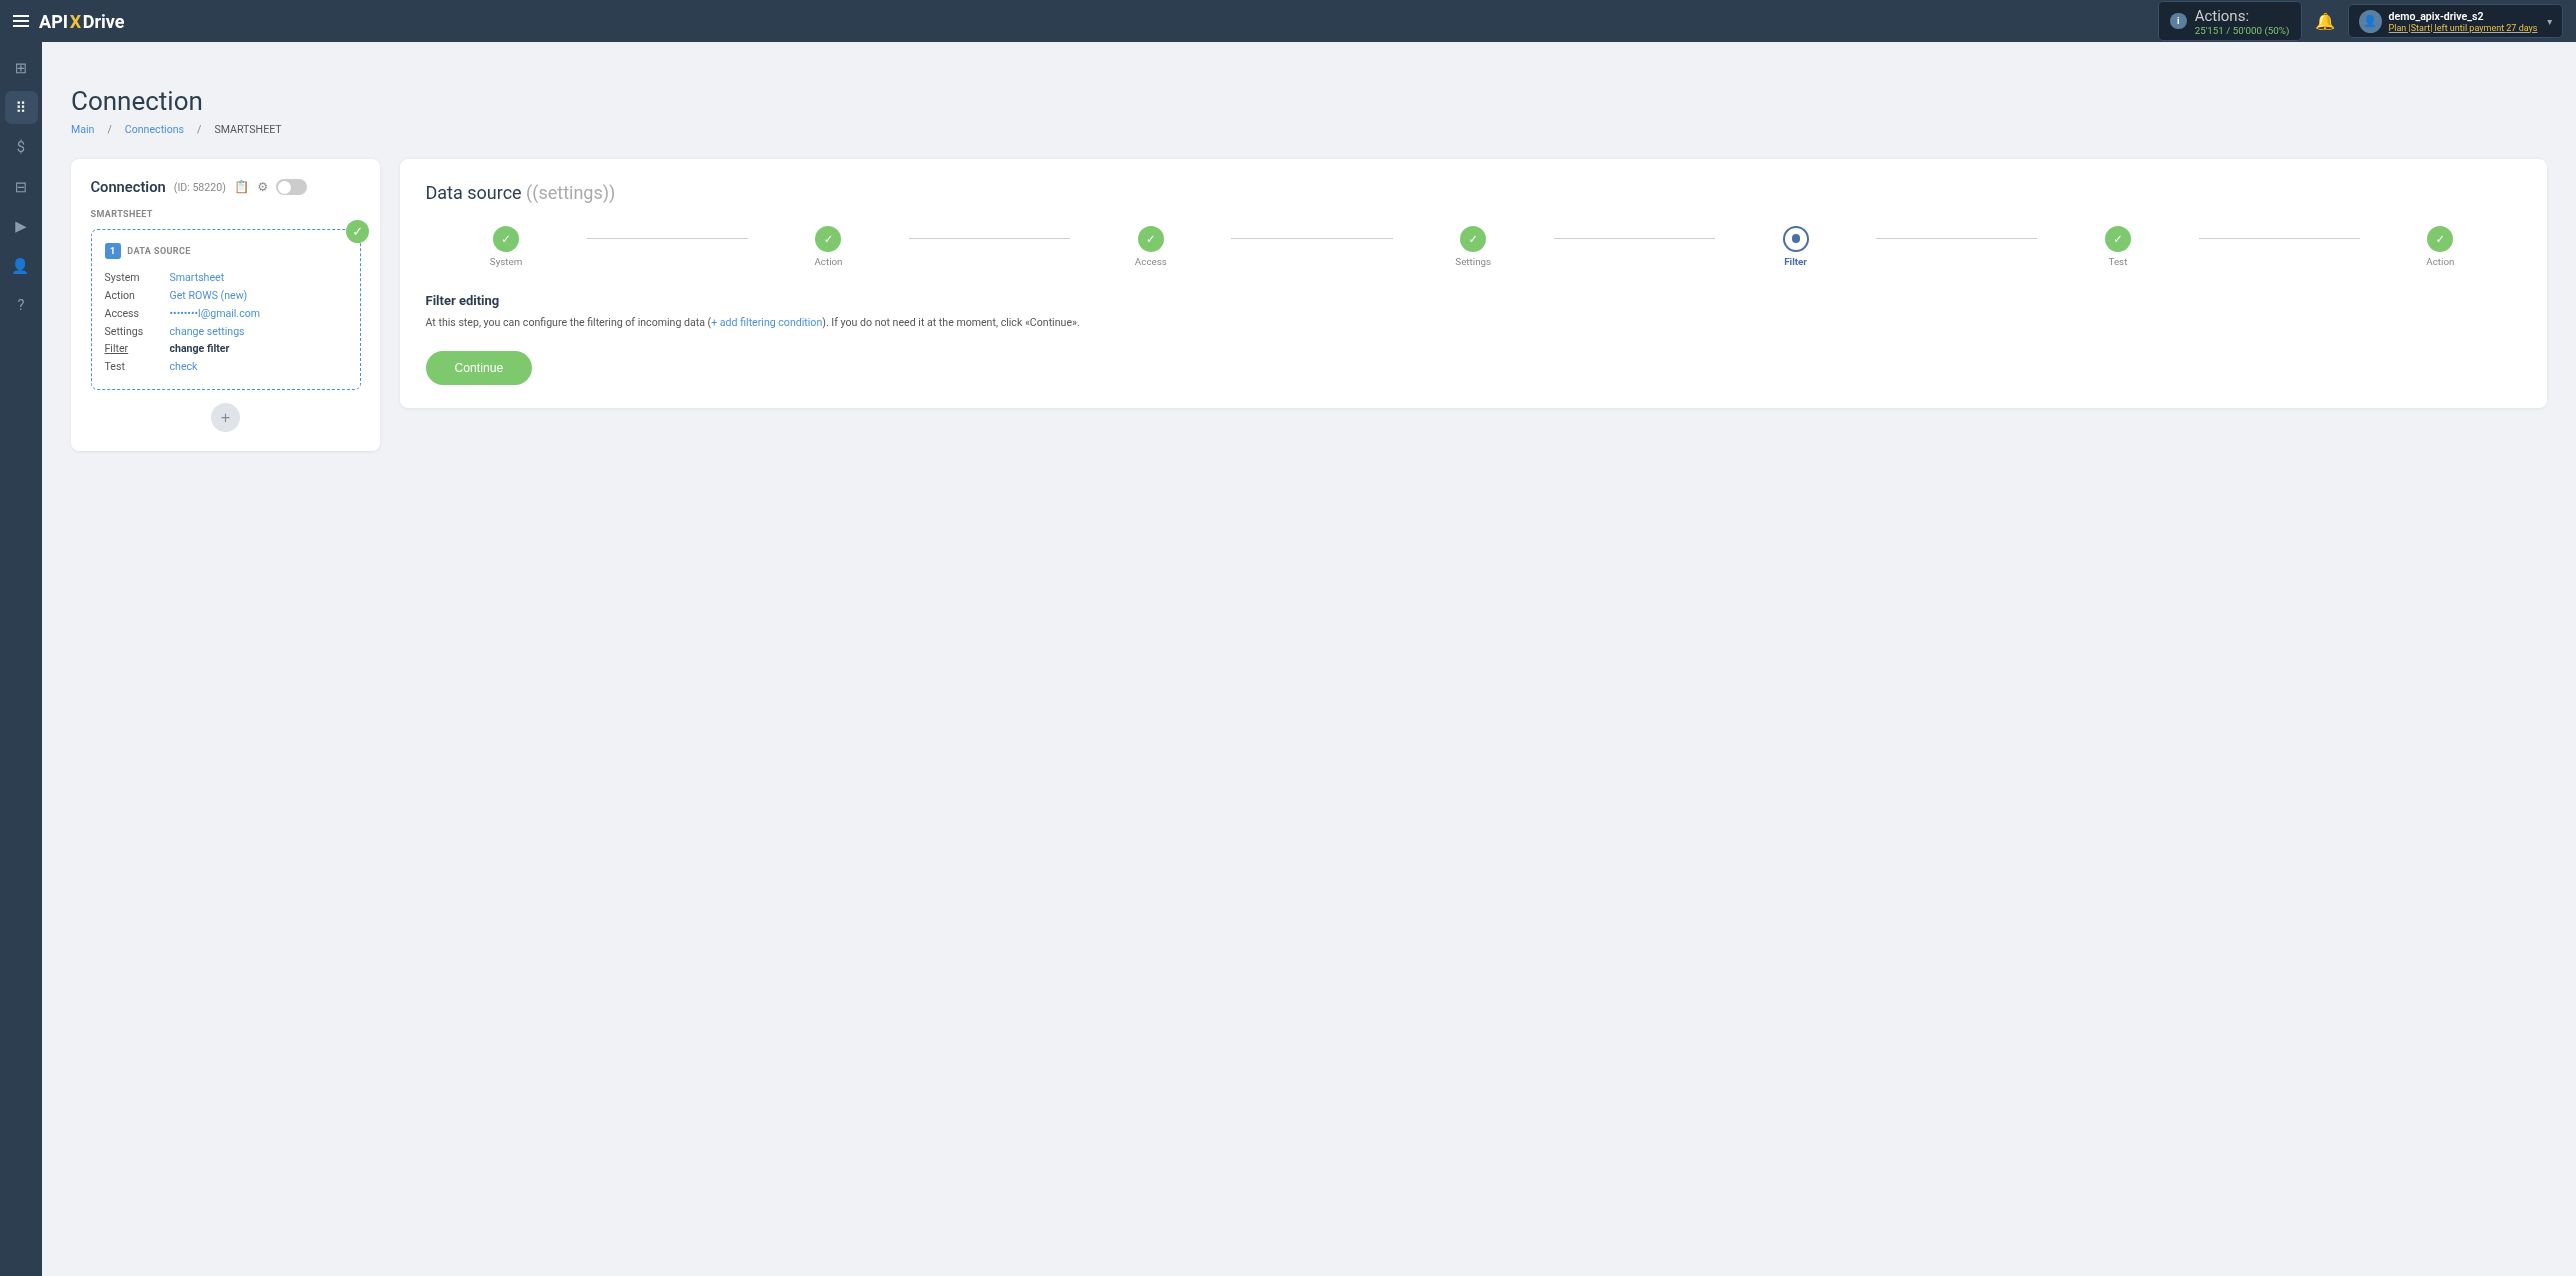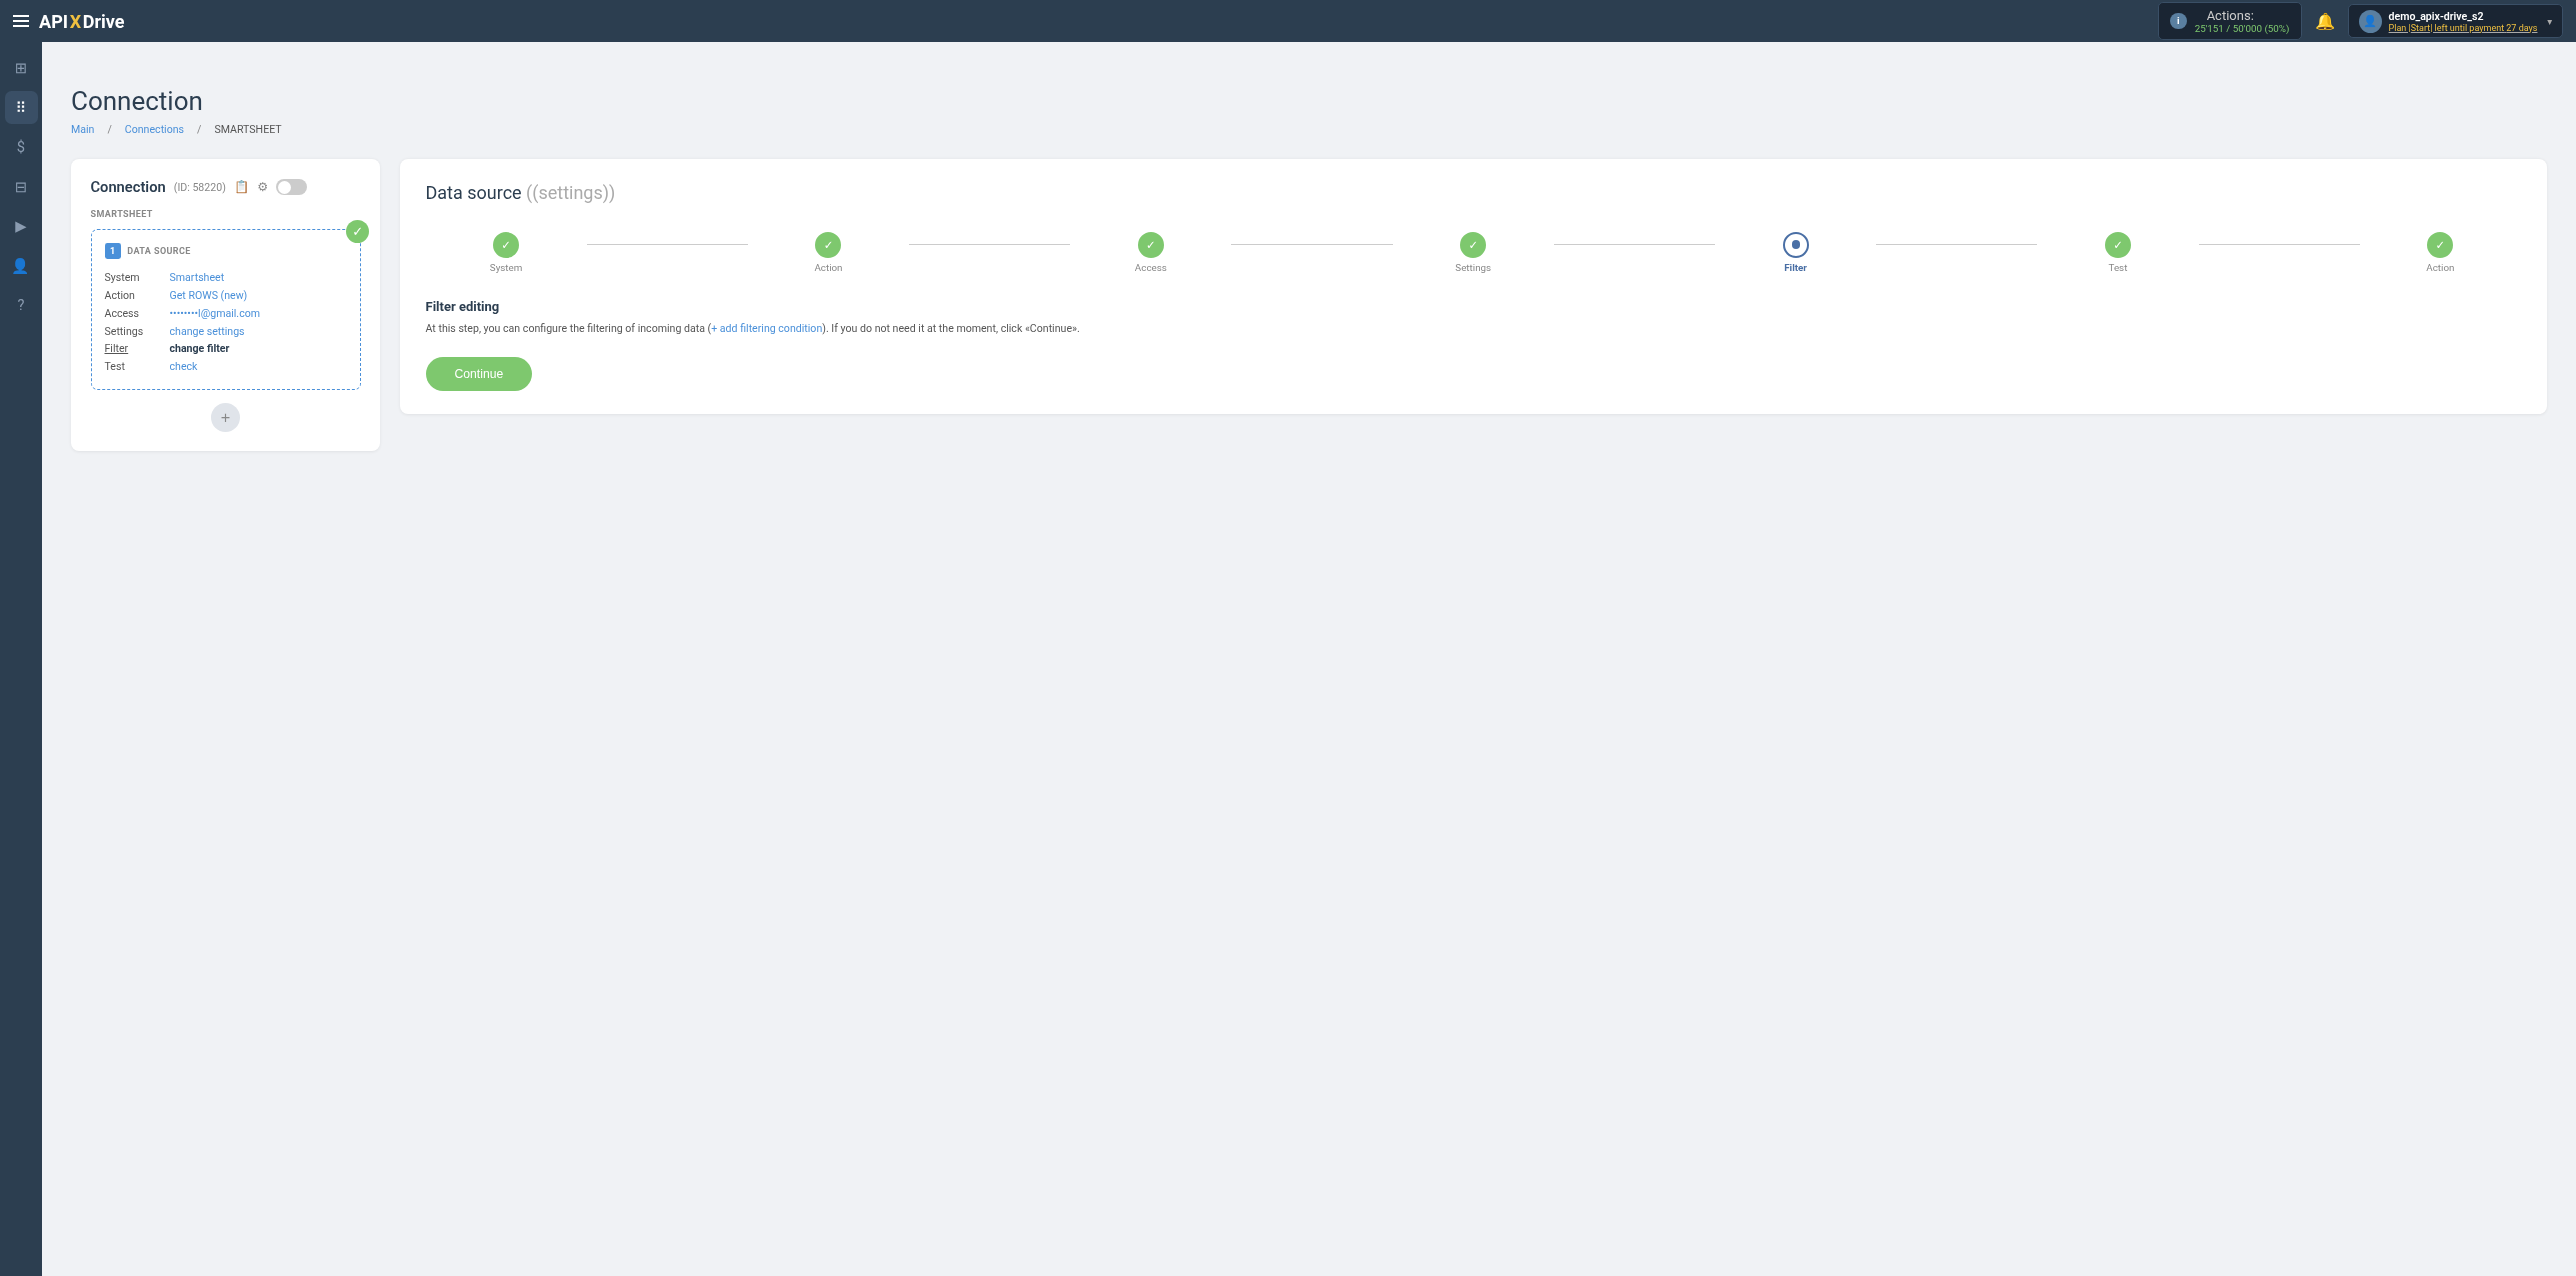--- a/index.html
+++ b/index.html
@@ -37,21 +37,21 @@
       font-size: 10.6px;
     }
     .actions-badge .info-icon {
       width: 16.3px; height: 16.3px;
       border-radius: 50%;
       background: #5a7fa0;
       display: flex; align-items: center; justify-content: center;
       font-size: 9.8px; font-weight: bold; color: #fff;
       flex-shrink: 0;
     }
-    .actions-badge .actions-text { color: #ccc; font-size: 13px; margin-left: 12px; }
+    .actions-badge .actions-text { color: #ccc; font-size: 15px; }
     .actions-badge .actions-count { color: #7ec86e; font-size: 9.8px; }
 
     .notif-btn {
       background: none; border: none; cursor: pointer; color: #fff;
       font-size: 16.3px; padding: 3.3px;
     }
     .user-info {
       display: flex; align-items: center; gap: 6.5px;
       background: #1a2533; border: 0.8px solid #3a4f66; border-radius: 4.9px; padding: 4.9px 9.8px;
       cursor: pointer;
@@ -213,21 +213,21 @@
     }
 
     
     .right-panel {
       background: #fff;
       border-radius: 8.1px;
       padding: 23px 26px;
       flex: 1;
       box-shadow: 0 0.8px 3.3px rgba(0,0,0,0.07);
     }
-    .panel-title { font-size: 18px; font-weight: 400; color: #2c3e50; margin-bottom: 29px; }
+    .panel-title { font-size: 18px; font-weight: 400; color: #2c3e50; margin-bottom: 23px; }
     .panel-title .settings-label { color: #aaa; }
 
     
     .steps-row {
       display: flex;
       align-items: center;
       margin-bottom: 26px;
       position: relative;
     }
     .step-item {

